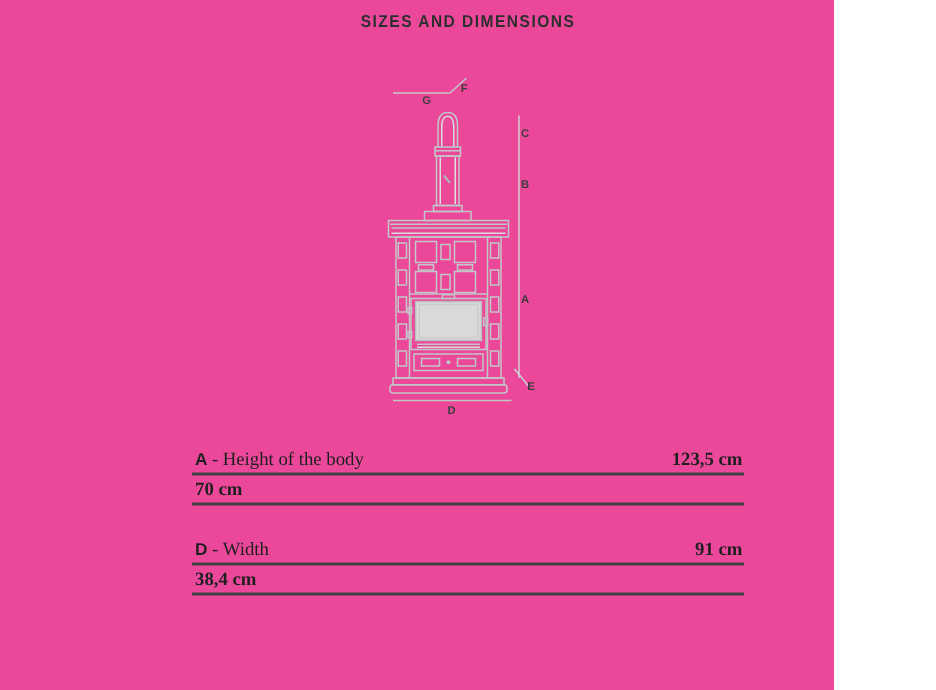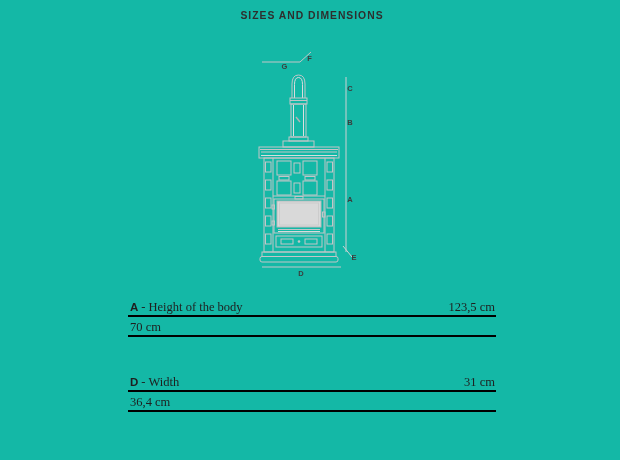--- a/index.html
+++ b/index.html
@@ -1,39 +1,39 @@
 <!DOCTYPE html>
 <html><head>
 <meta charset="utf-8">
 <style>
   html,body{margin:0;padding:0;background:#fff;}
-  .page{position:relative;width:620px;height:460px;background:#14b8a6;overflow:hidden;
+  .page{position:relative;width:556px;height:460px;background:#ec4899;overflow:hidden;
         font-family:"Liberation Sans",sans-serif;}
 
   .title{position:absolute;top:9px;left:0;width:624px;text-align:center;
          font-size:11.5px;font-weight:bold;letter-spacing:1.1px;color:#2e2e2e;
          transform:scaleX(0.9);}
 
   
   .diagram{position:absolute;left:250px;top:45px;width:122px;height:242px;}
   .diagram svg{position:absolute;left:0;top:0;}
   .dim-label{position:absolute;transform:translate(-50%,-50%);
              font-size:7.5px;font-weight:bold;color:#3c3c3c;line-height:1;}
 
   
   .tables{position:absolute;left:128px;top:297px;width:368px;color:#1f1f1f;}
   .dim-table{width:100%;}
-  .dim-table + .dim-table{margin-top:35px;}
-  .dim-row{display:flex;justify-content:space-between;align-items:flex-end;
-           height:16px;padding:2px 1px 0 2px;border-bottom:2px solid #000000;
+  .dim-table + .dim-table{margin-top:20px;}
+  .dim-row{display:flex;justify-content:space-between;align-items:flex-start;
+           height:16px;padding:2px 1px 0 2px;border-bottom:2px solid #404040;
            box-sizing:content-box;}
   .row-name{white-space:nowrap;font-family:"Liberation Serif",serif;font-size:12.5px;}
   .row-letter{font-family:"Liberation Sans",sans-serif;font-weight:bold;font-size:11.5px;}
   .row-sep{margin:0 3px;}
-  .row-value{font-family:"Liberation Serif",serif;font-weight:normal;font-size:12.5px;
+  .row-value{font-family:"Liberation Serif",serif;font-weight:bold;font-size:12.5px;
              white-space:nowrap;}
 </style>
 </head>
 <body>
 
 <div class="page">
 
   <div class="title">SIZES AND DIMENSIONS</div>
 
   <div class="diagram">
@@ -133,21 +133,21 @@
         <span class="row-value">123,5 cm</span>
       </div>
       <div class="dim-row">
         <span class="row-value">70 cm</span>
       </div>
     </div>
 
     <div class="dim-table">
       <div class="dim-row">
         <span class="row-name"><span class="row-letter">D</span><span class="row-sep">-</span><span>Width</span></span>
-        <span class="row-value">31 cm</span>
+        <span class="row-value">91 cm</span>
       </div>
       <div class="dim-row">
-        <span class="row-value">36,4 cm</span>
+        <span class="row-value">38,4 cm</span>
       </div>
     </div>
 
   </div>
 </div>
 
 </body></html>

